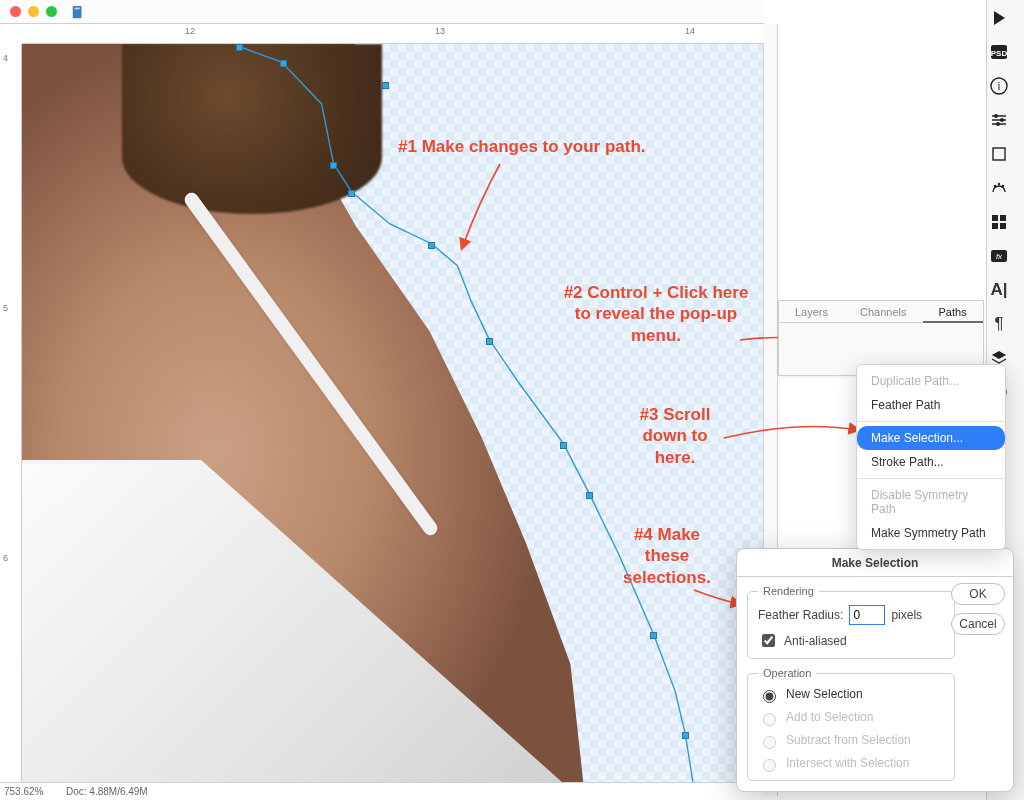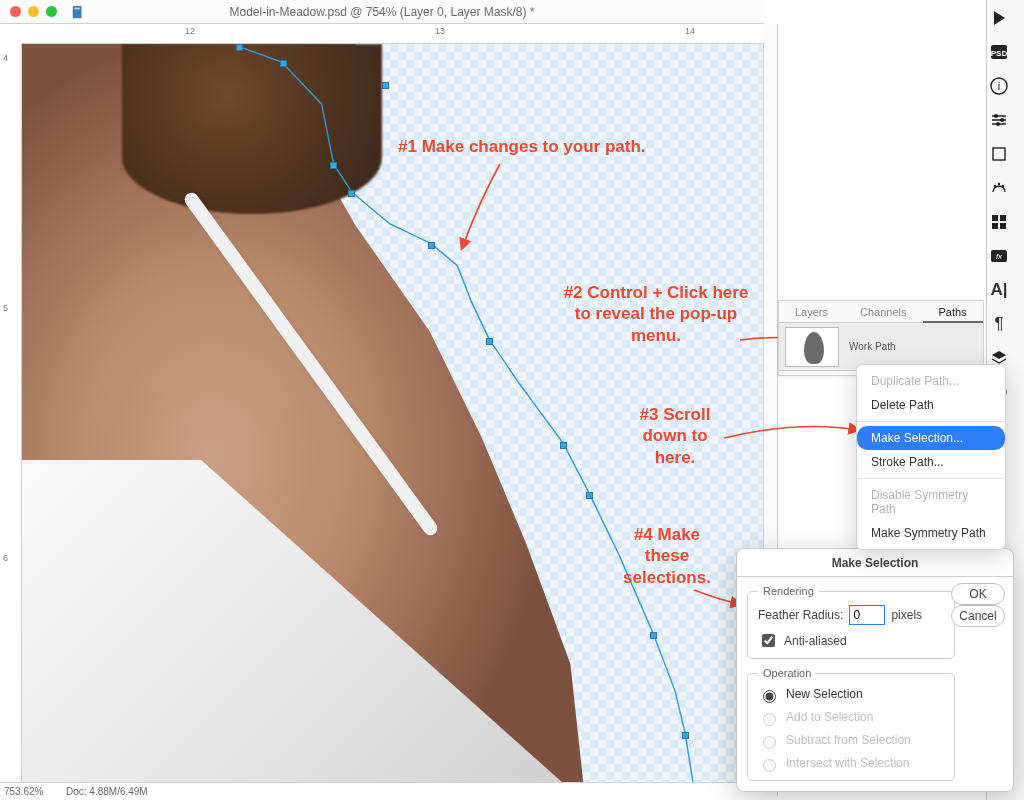--- a/index.html
+++ b/index.html
@@ -91,21 +91,21 @@
 
   
   .dialog{position:absolute;left:736px;top:548px;width:278px;height:244px;background:#fff;border:1px solid #c9c9c9;border-radius:8px;box-shadow:0 8px 30px rgba(0,0,0,0.22);font-size:12px;color:#444;z-index:4;}
   .dialog .dlg-title{height:28px;text-align:center;line-height:28px;font-weight:600;border-bottom:1px solid var(--border);}
   .dialog fieldset{border:1px solid var(--border);border-radius:5px;margin:8px 58px 8px 10px;padding:8px 10px;}
   .dialog legend{padding:0 5px;color:#666;font-size:11px;}
   .featherrow{display:flex;align-items:center;gap:6px;margin-bottom:6px;}
   .featherrow input{width:36px;text-align:left;border:1px solid var(--sel-blue);padding:2px 3px;font-size:12px;}
   .chkrow{display:flex;align-items:center;gap:6px;}
   .chkrow input{accent-color:#555;}
-  .btncol{position:absolute;right:8px;top:34px;display:flex;flex-direction:column;}
+  .btncol{position:absolute;right:8px;top:34px;display:flex;flex-direction:column;gap:8px;}
   .btn{width:54px;height:22px;border:1px solid #bfbfbf;border-radius:11px;background:#fff;font-size:12px;display:flex;align-items:center;justify-content:center;cursor:pointer;}
   .oplist{display:flex;flex-direction:column;gap:7px;font-size:12px;}
   .oplist label{display:flex;align-items:flex-start;gap:7px;color:#333;}
   .oplist label.disabled{color:#bdbdbd;}
   .oplist input{accent-color:#444;}
   .redbox{position:absolute;border:2px solid var(--redbox);pointer-events:none;}
 
   
   .status{position:absolute;left:0;bottom:0;width:764px;height:18px;background:#fff;border-top:1px solid var(--border);font-size:10px;color:#666;display:flex;align-items:center;gap:10px;padding:0 4px;}
   .status .zoom{min-width:52px;}
@@ -118,21 +118,20 @@
     <div class="dot r"></div>
     <div class="dot y"></div>
     <div class="dot g"></div>
   </div>
   <span class="doc-icon">
     <svg viewBox="0 0 16 16">
         <rect x="2" y="1" width="10" height="14" rx="1" fill="#3a7fbf"></rect>
         <rect x="4" y="3" width="6" height="2" fill="#fff" opacity="0.7"></rect>
       </svg>
   </span>
-  <div class="title">Model-in-Meadow.psd @ 754% (Layer 0, Layer Mask/8) *</div>
 </div>
 
 <div class="ruler-h">
   <span class="lbl" style="left:168px">12</span>
   <span class="lbl" style="left:418px">13</span>
   <span class="lbl" style="left:668px">14</span>
 </div>
 <div class="ruler-v">
   <span class="lbl" style="top:14px">4</span>
   <span class="lbl" style="top:264px">5</span>
@@ -183,31 +182,25 @@
 </svg>
 
 <div class="panel">
   <div class="tabs">
     <div class="tab">Layers</div>
     <div class="tab">Channels</div>
     <div class="tab active">Paths</div>
     <div class="chev">»</div>
     <div class="menu-i">≡</div>
   </div>
-  <div class="row">
-    <div class="thumb">
-        <div class="sil"></div>
-      </div>
-    <div class="name">Work Path</div>
-  </div>
 </div>
 
 <div class="ctxmenu">
   <div class="mi disabled">Duplicate Path...</div>
-  <div class="mi">Delete Path</div>
+  <div class="mi">Feather Path</div>
   <hr>
   <div class="mi hl">Make Selection...</div>
   <div class="mi">Stroke Path...</div>
   <hr>
   <div class="mi disabled">Disable Symmetry Path</div>
   <div class="mi">Make Symmetry Path</div>
 </div>
 
 <div class="dialog">
   <div class="dlg-title">Make Selection</div>

